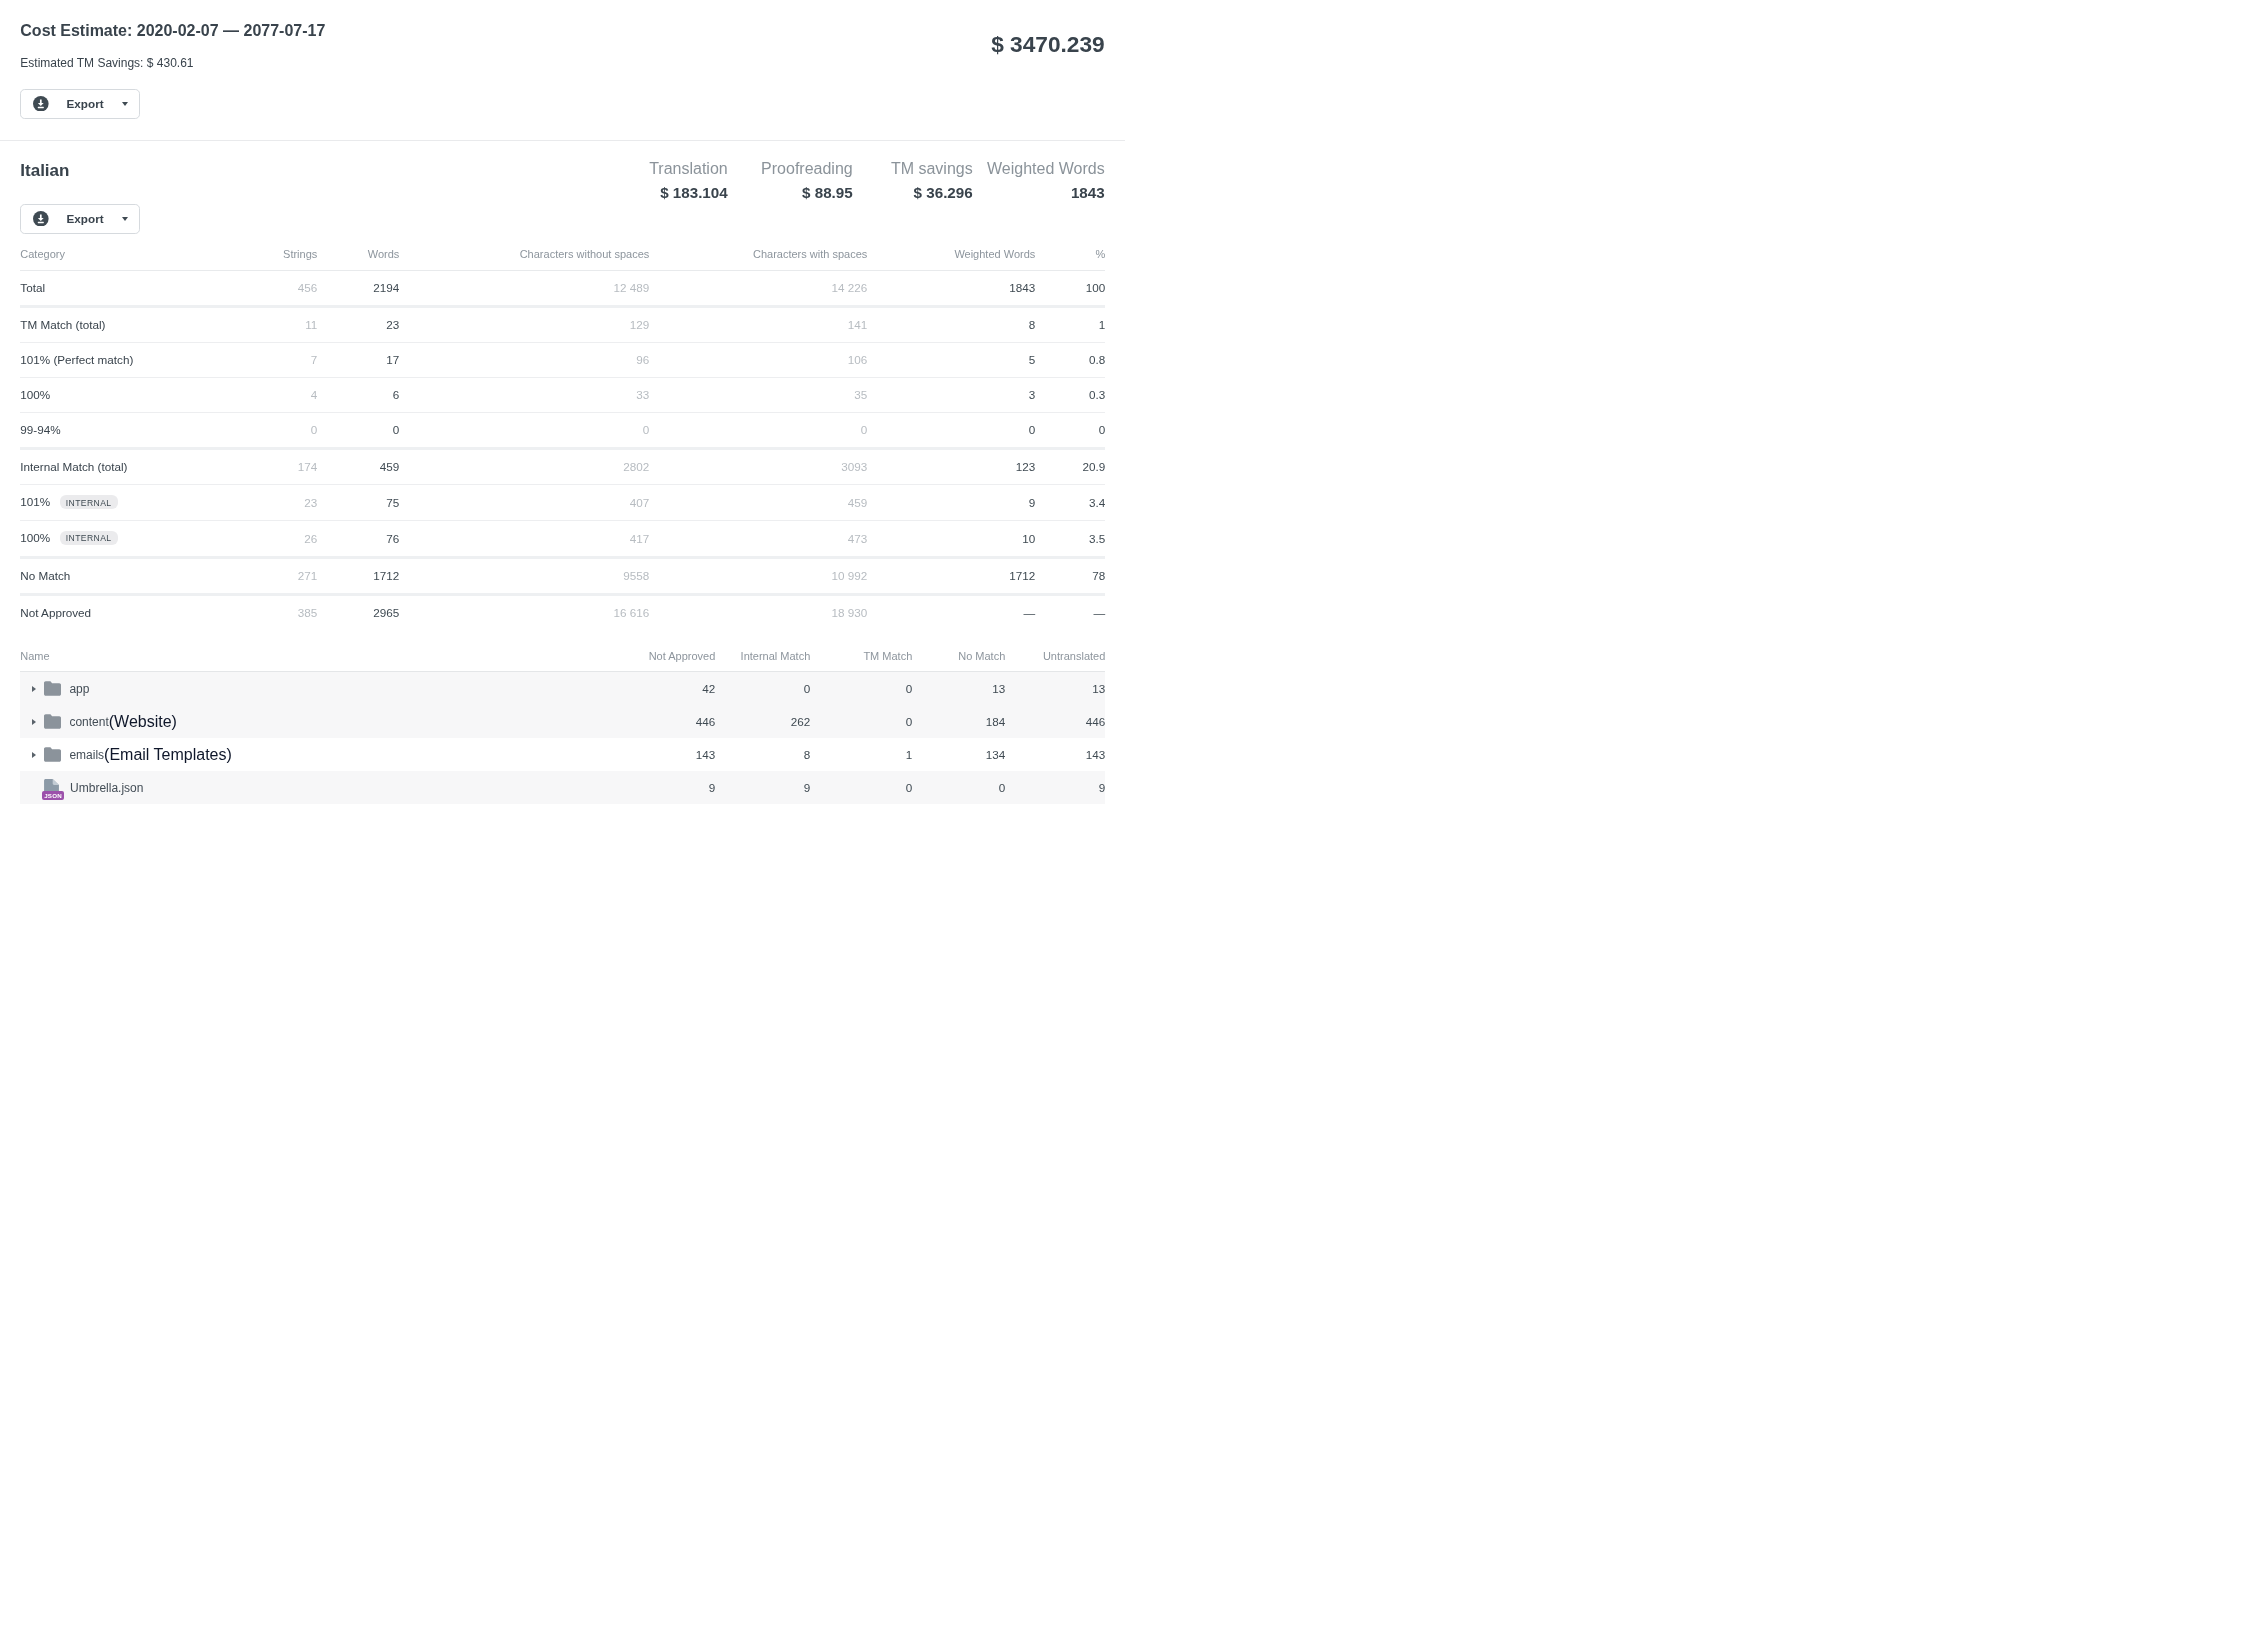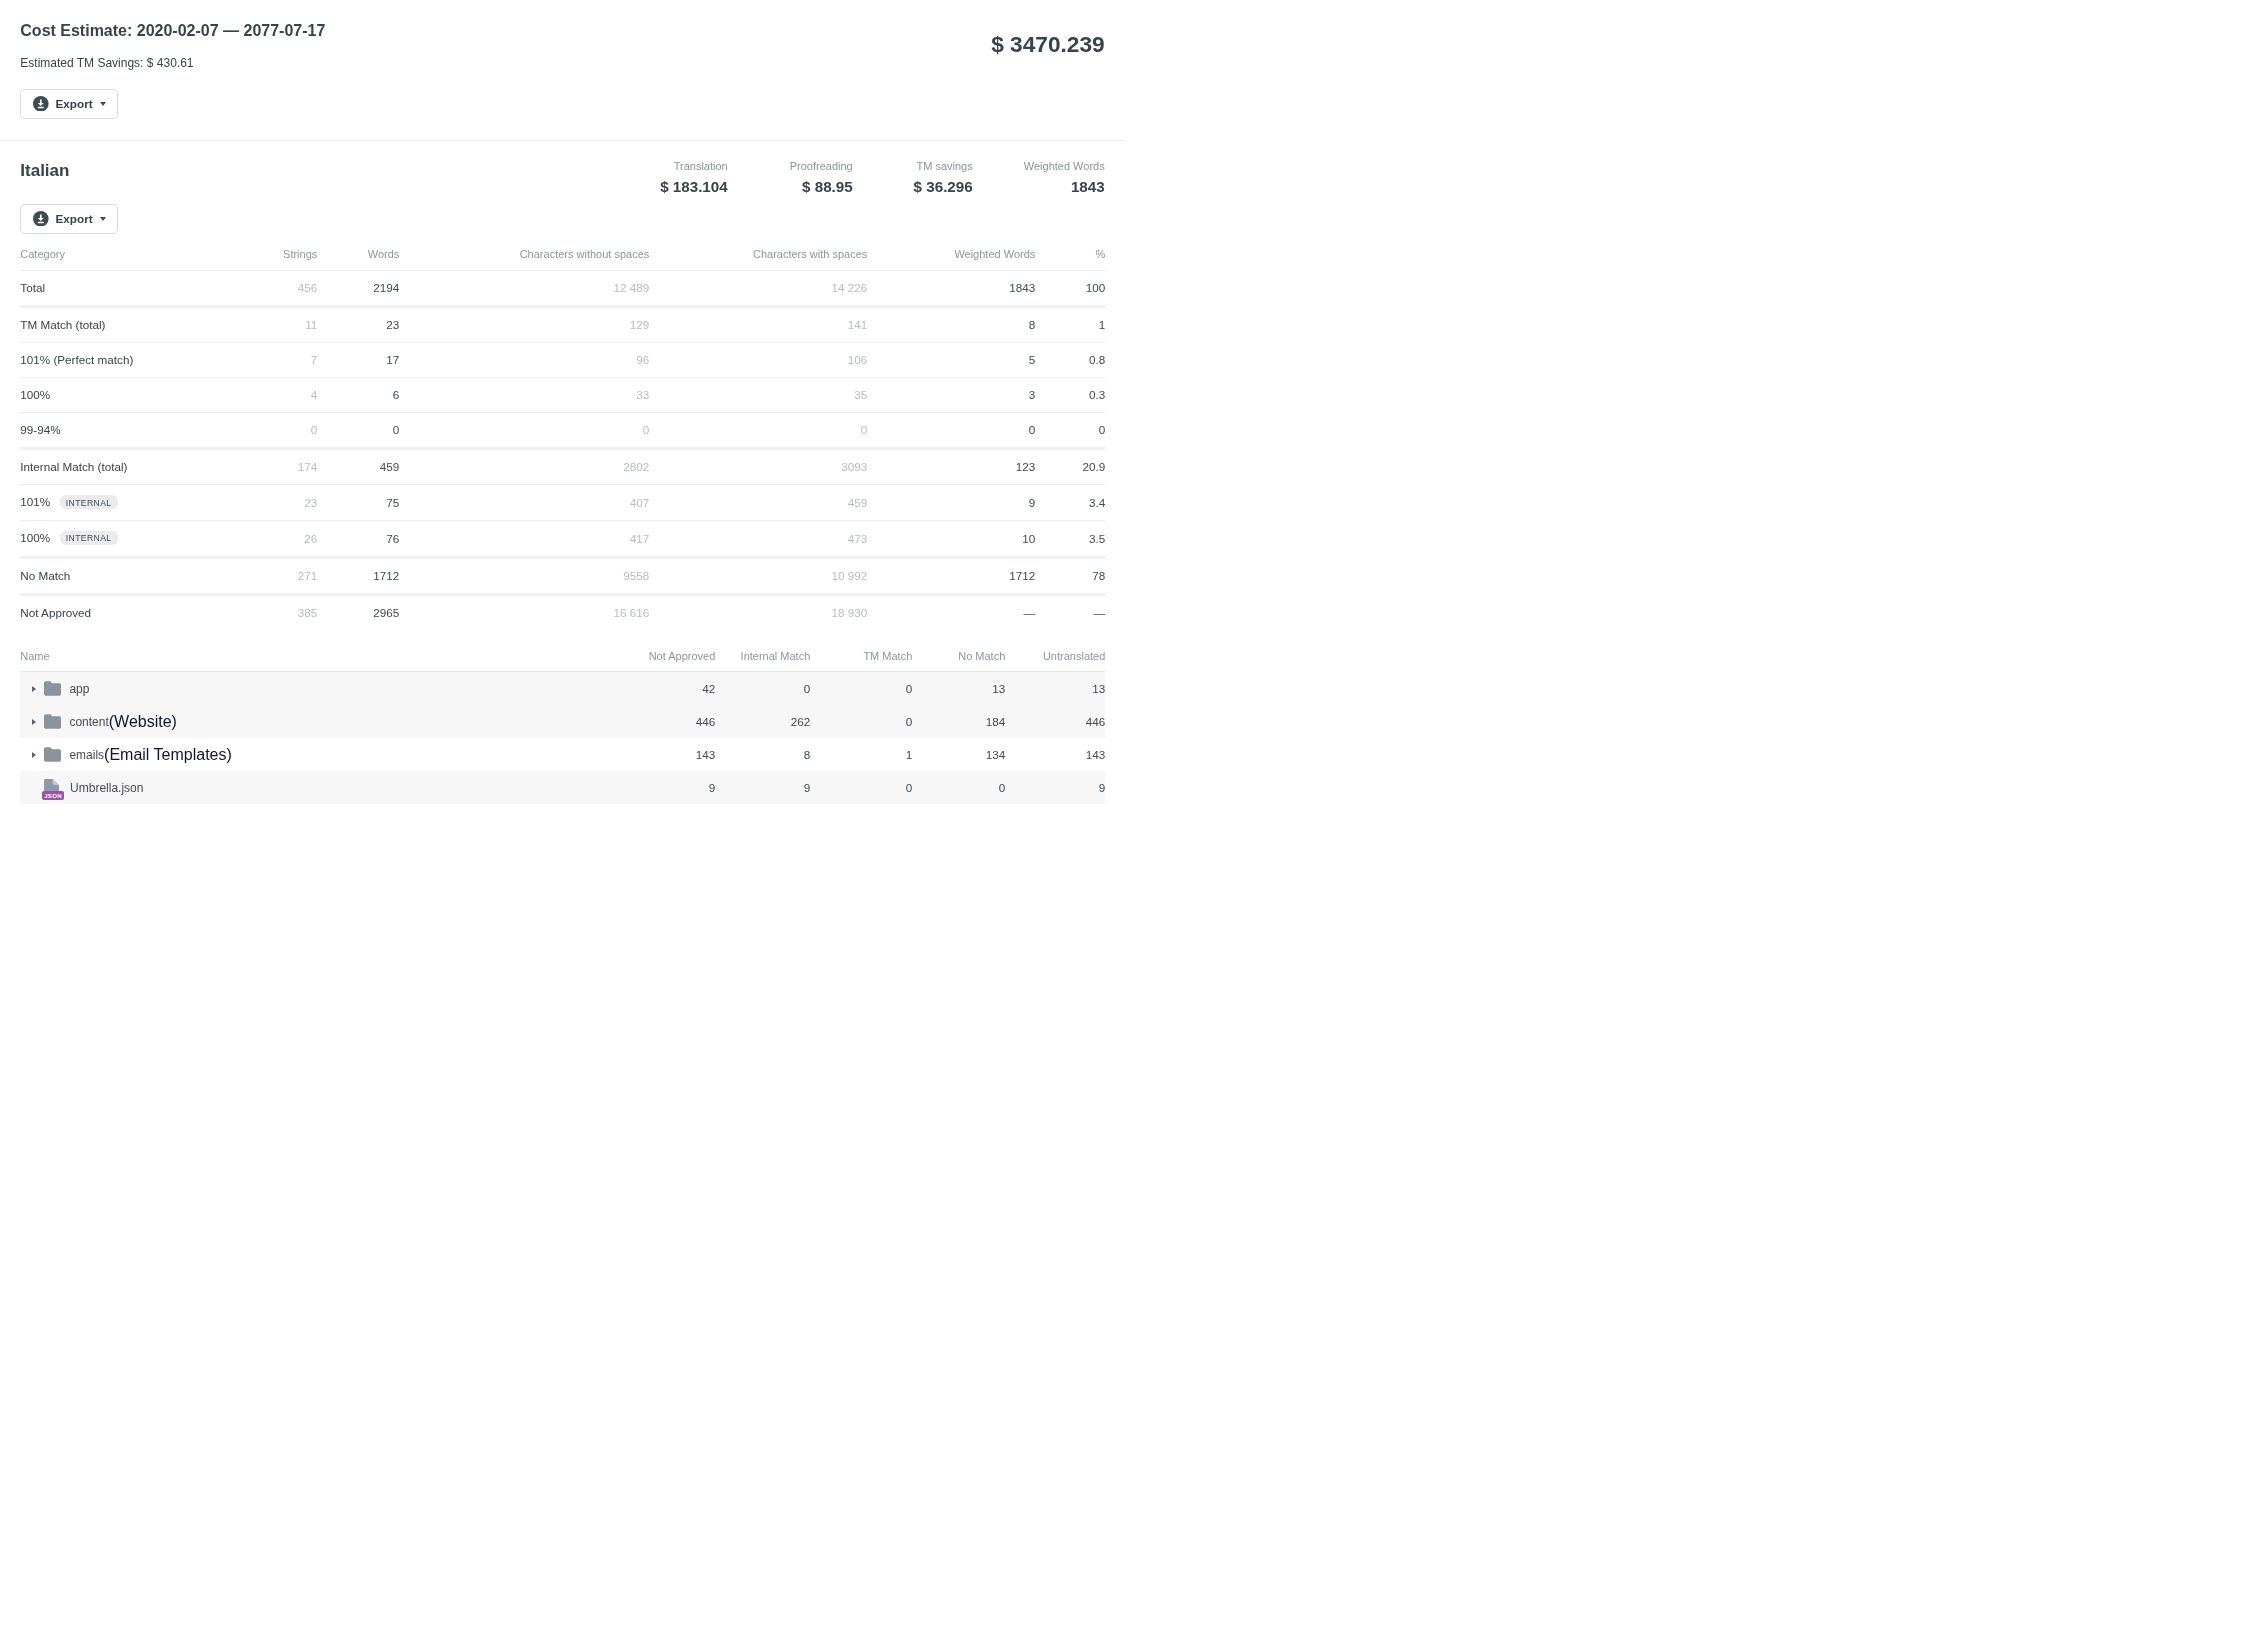--- a/index.html
+++ b/index.html
@@ -10,41 +10,41 @@
   }
   .page{padding:0 20.3px;}
 
   
   .top{display:flex;justify-content:space-between;align-items:flex-start;padding-top:20.3px;}
   .page-title{margin:0;font-size:16px;line-height:22px;font-weight:700;color:#39434c;}
   .grand-total{font-size:22.7px;line-height:28px;font-weight:700;color:#39434c;margin-top:9.4px;}
   .savings{margin-top:13.3px;font-size:12px;color:#39434c;}
 
   .btn{
-    margin-top:19px;display:inline-flex;align-items:center;gap:7px;
+    margin-top:19px;display:inline-flex;align-items:center;gap:18px;
     background:#fff;border:0.8px solid #d6dade;border-radius:4.7px;
     padding:6.2px 11.7px;font-size:11.7px;font-weight:600;color:#39434c;
     font-family:inherit;cursor:pointer;
   }
   .btn .dl{display:inline-flex;width:15.6px;height:15.6px;}
   .caret-down{width:0;height:0;border-left:3.9px solid transparent;border-right:3.9px solid transparent;border-top:4.7px solid #3f4a52;display:inline-block;}
 
   .divider{border:none;border-top:0.8px solid #e9eaec;margin:21px -20.3px 0 -20.3px;}
 
   
   .lang-head{display:flex;justify-content:space-between;align-items:flex-start;margin-top:19px;}
   .lang-title{margin:0;font-size:17px;line-height:22px;font-weight:700;color:#39434c;}
   .lang-left .btn{margin-top:22px;}
   .stats{display:flex;padding-bottom:3.1px;}
   .stat{text-align:right;}
   .stat:nth-child(1){width:100px;}
   .stat:nth-child(2){width:125px;}
   .stat:nth-child(3){width:120px;}
   .stat:nth-child(4){width:132px;}
-  .stat-label{font-size:11px;color:#8b939a;}
+  .stat-label{font-size:16px;color:#8b939a;}
   .stat-value{font-size:15.2px;font-weight:700;color:#39434c;margin-top:6.2px;}
 
   
   table{border-collapse:collapse;table-layout:fixed;width:1084px;}
   th{font-weight:400;font-size:11px;color:#8d959d;text-align:right;padding:0 0 10.2px 0;}
   th:first-child{text-align:left;}
   .cost-table{margin-top:14px;}
   .cost-table thead th{border-bottom:0.8px solid #e8eaec;}
   .cost-table th:nth-child(1),.cost-table td:nth-child(1){width:180px;}
   .cost-table th:nth-child(2),.cost-table td:nth-child(2){width:117px;}

